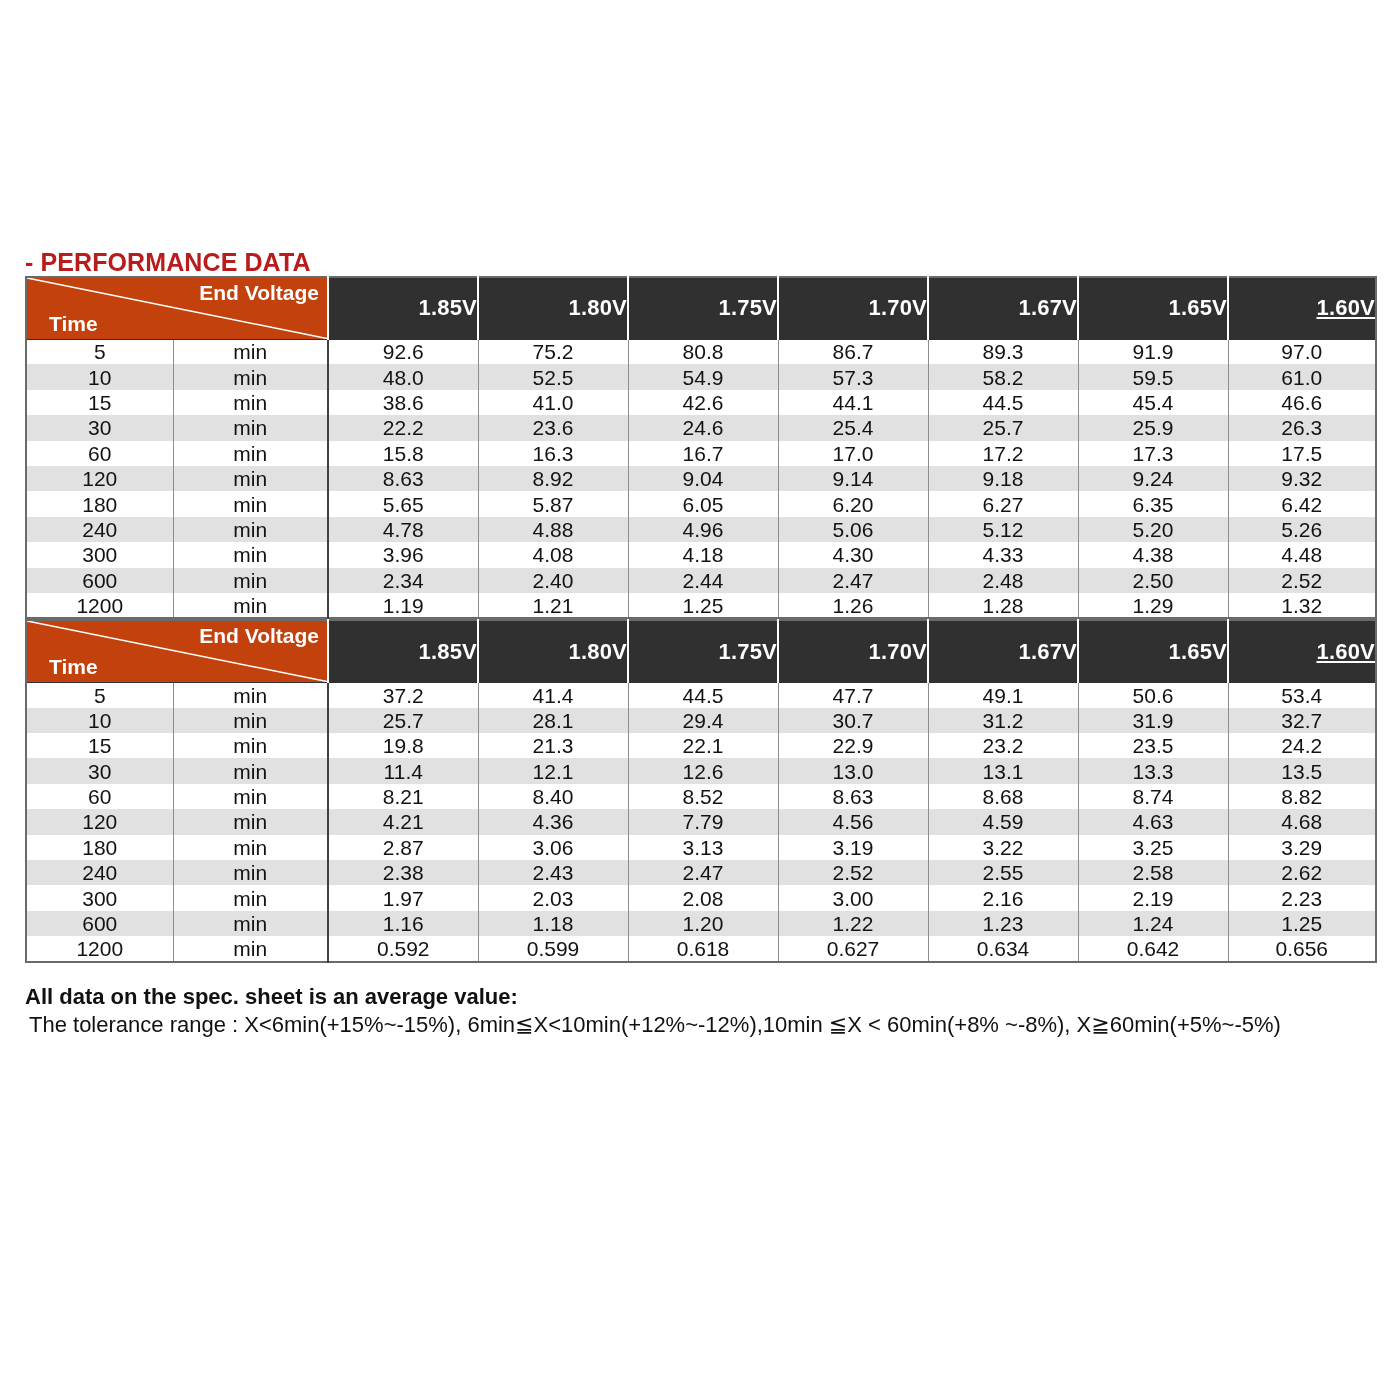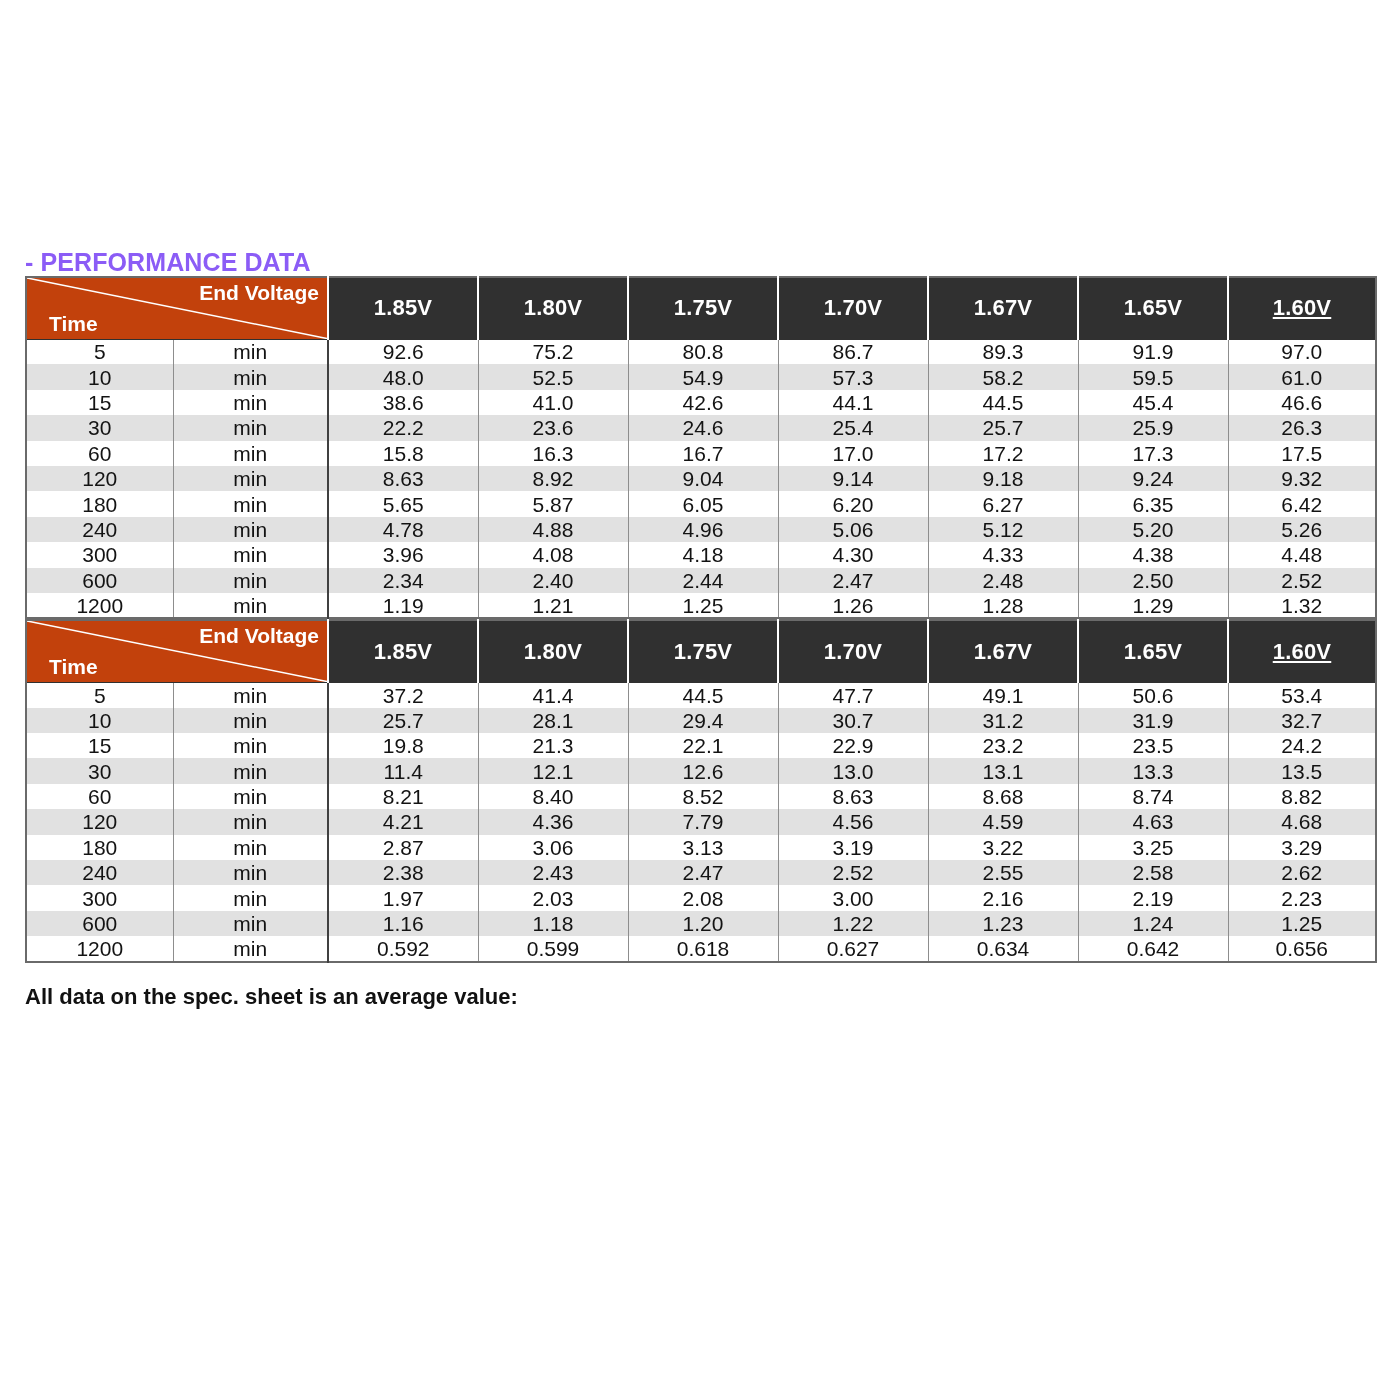--- a/index.html
+++ b/index.html
@@ -23,21 +23,21 @@
     position: absolute;
     left: 25px;
     top: 248px;
     width: 1350px;
   }
 
   
   .section-title {
     font-size: 25px;
     font-weight: bold;
-    color: #8b5cf6;
+    color: #b91c1c;
     letter-spacing: 0.1px;
     line-height: 1.12;
     margin: 0;
     white-space: nowrap;
   }
   .sub-title {
     font-size: 25px;
     font-weight: bold;
     color: #111111;
     line-height: 1.12;
@@ -102,21 +102,21 @@
     font-weight: bold;
     line-height: 1;
     white-space: nowrap;
   }
   th.volt {
     background: #303030;
     color: #ffffff;
     font-size: 22px;
     font-weight: bold;
     height: 62px;
-    text-align: center;
+    text-align: right;
     vertical-align: middle;
     border-top: 1px solid #303030 !important;
     border-bottom: 1px solid #303030 !important;
     border-left: 2px solid #ffffff !important;
     border-right: 1px solid #303030 !important;
     letter-spacing: 0.2px;
   }
   th.volt.last {
     border-right: 1px solid #303030 !important;
     text-decoration: underline;
@@ -488,16 +488,17 @@
             <td>0.627</td>
             <td>0.634</td>
             <td>0.642</td>
             <td class="v-last">0.656</td>
           </tr>
         </tbody>
     </table>
 
     <div class="footnote">
       <div class="fn-head">All data on the spec. sheet is an average value:</div>
+      <div class="fn-body">The tolerance range : X&lt;6min(+15%~-15%), 6min≦X&lt;10min(+12%~-12%),10min ≦X &lt; 60min(+8% ~-8%), X≧60min(+5%~-5%)</div>
     </div>
 
   </div>
 </div>
 
 </body></html>

